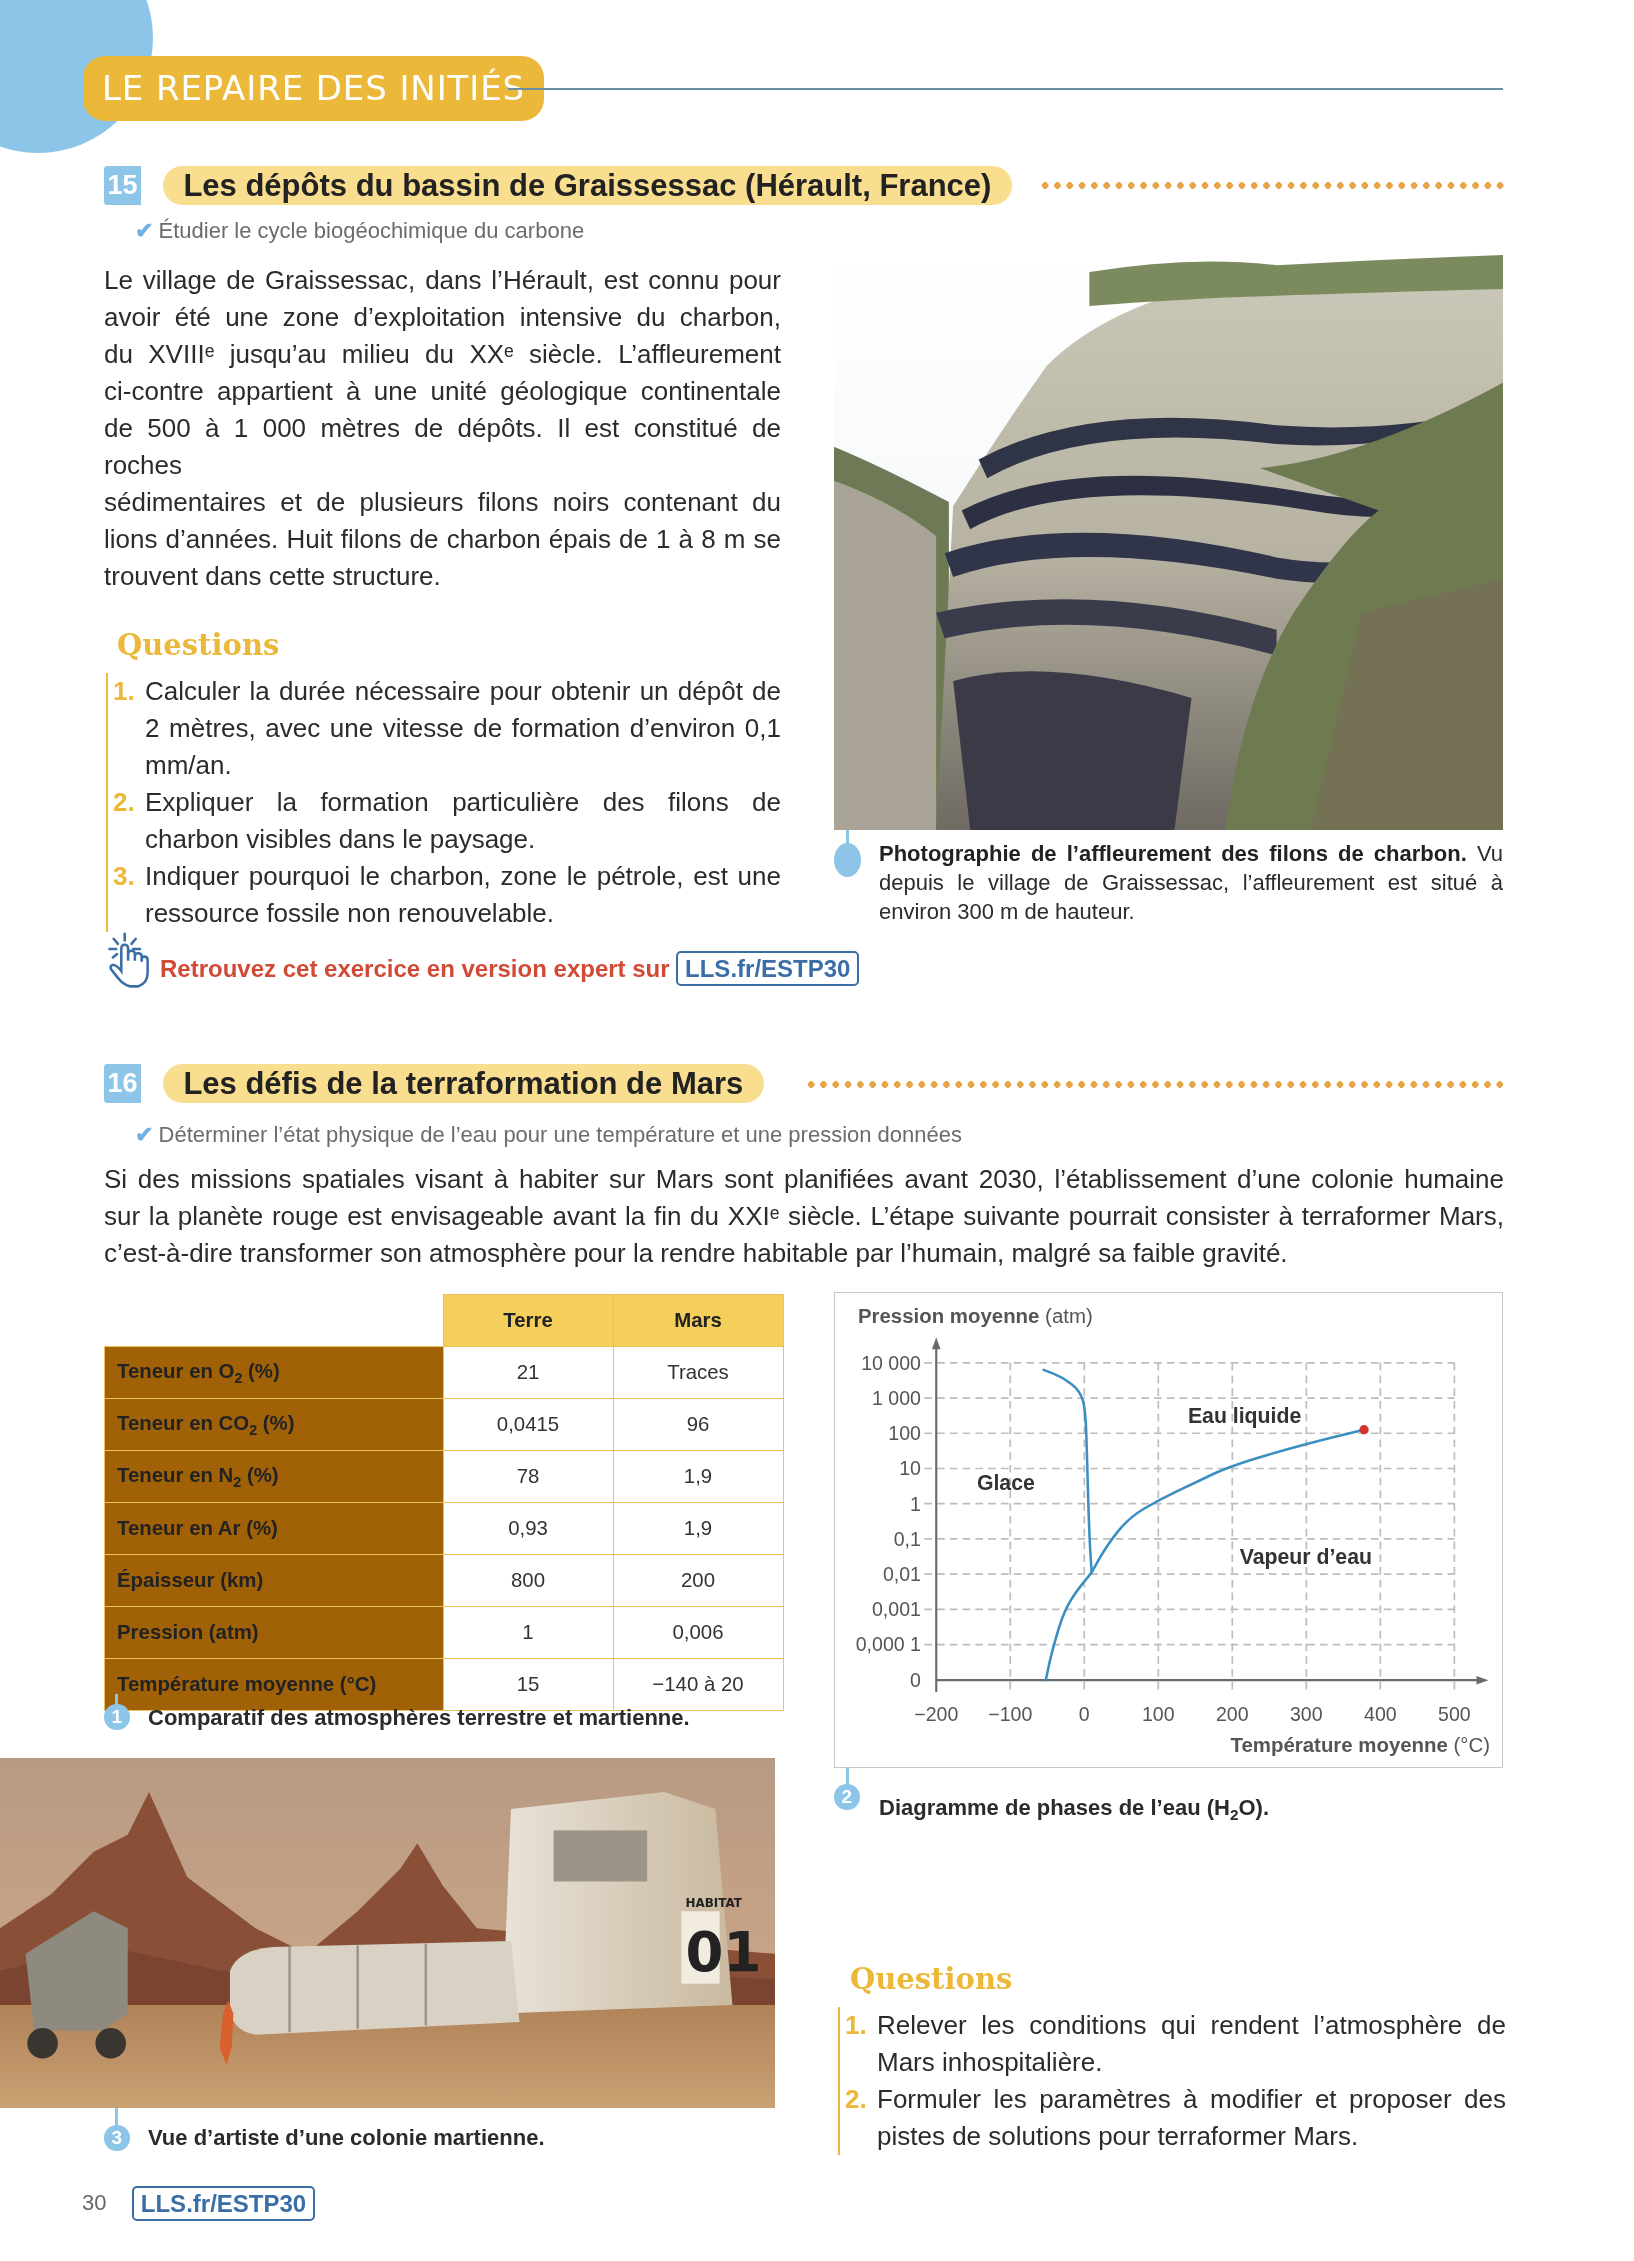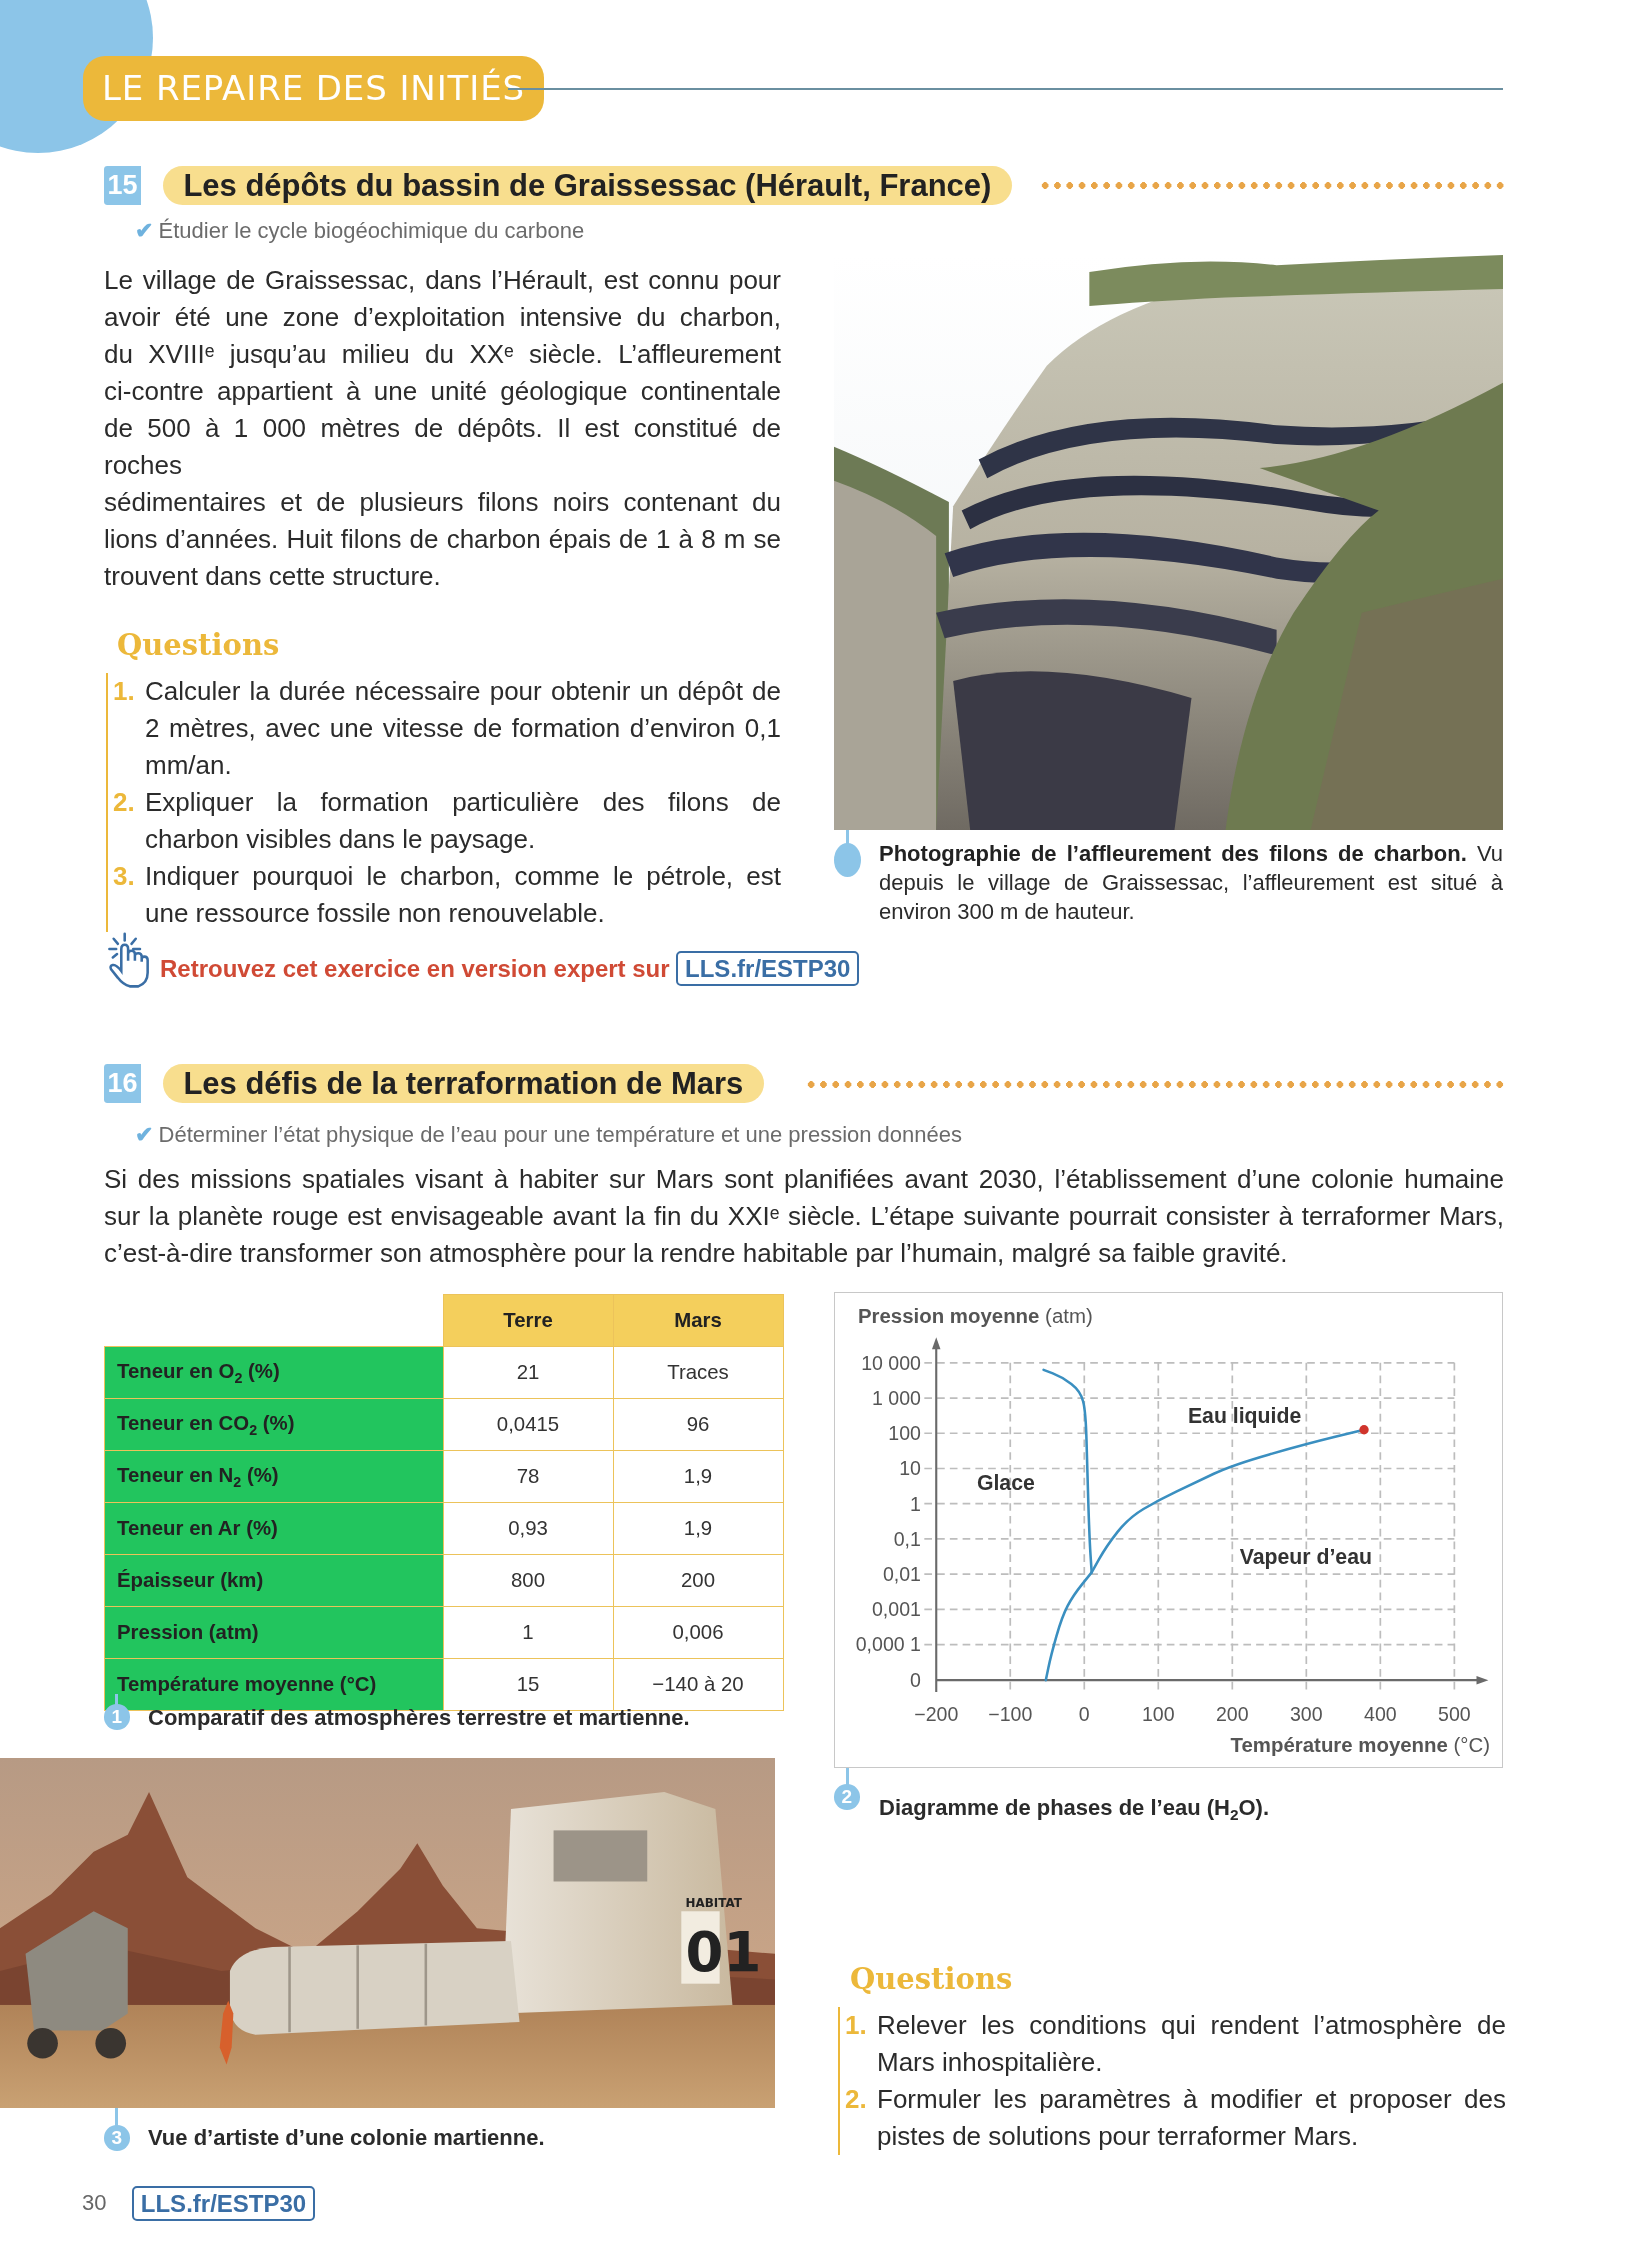--- a/index.html
+++ b/index.html
@@ -38,21 +38,21 @@
   .caption b { color:#222; }
 
   
   .photo-rock { left:834px; top:255px; width:669px; height:575px; overflow:hidden; background:#f4f6f8; }
 
   
   table.atm { position:absolute; left:104px; top:1294px; border-collapse:collapse; font-size:20.4px; }
   table.atm td, table.atm th { border:1.7px solid #ecc35a; height:49px; }
   table.atm th { background:#f4cf5c; font-weight:bold; width:167px; color:#222; }
   table.atm th.blank { background:transparent; border:none; width:336px; }
-  table.atm td.lab { background:#22c55e; font-weight:bold; width:315px; padding-left:12px; text-align:left; color:#222; }
+  table.atm td.lab { background:#a16207; font-weight:bold; width:315px; padding-left:12px; text-align:left; color:#222; }
   table.atm td.val { text-align:center; background:#fff; color:#333; }
   sub { font-size:0.7em; vertical-align:-0.35em; }
 
   
   .chart-frame { left:834px; top:1292px; width:667px; height:474px; border:1.7px solid #c8c8c8; background:#fff; }
   .chart-svg { position:absolute; left:0; top:0; }
   .ax-title { font-size:24px; fill:#555; }
   .tick { font-size:23px; fill:#555; }
   .region { font-size:25px; fill:#333; font-weight:bold; }
 
@@ -84,21 +84,21 @@
     <div style="text-align: justify; text-align-last: justify;">de 500 à 1 000 mètres de dépôts. Il est constitué de roches</div>
     <div style="text-align: justify; text-align-last: justify;">sédimentaires et de plusieurs filons noirs contenant du</div>
     <div style="text-align: justify; text-align-last: justify;">lions d’années. Huit filons de charbon épais de 1 à 8 m se</div>
     <div style="text-align: left; text-align-last: left;">trouvent dans cette structure.</div>
   </div>
 
 <div class="abs q-heading" style="left:117px;top:628px;">Questions</div>
 <ul class="abs q-list" id="q15" style="left:106px;top:673px;width:673px;">
     <li class="q-item"><span class="q-num">1.</span><span>Calculer la durée nécessaire pour obtenir un dépôt de 2 mètres, avec une vitesse de formation d’environ 0,1 mm/an.</span></li>
     <li class="q-item"><span class="q-num">2.</span><span>Expliquer la formation particulière des filons de charbon visibles dans le paysage.</span></li>
-    <li class="q-item"><span class="q-num">3.</span><span>Indiquer pourquoi le charbon, comme le pétrole, est une ressource fossile non renouvelable.</span></li>
+    <li class="q-item"><span class="q-num">3.</span><span>Indiquer pourquoi le charbon, zone le pétrole, est une ressource fossile non renouvelable.</span></li>
   </ul>
 
 <div class="abs" style="left:106px;top:930px;">
   <svg width="51" height="60" viewBox="0 0 60 70">
     <g stroke="#3a6ea5" stroke-width="3" fill="none" stroke-linecap="round">
       <line x1="22" y1="4" x2="22" y2="12"></line>
         <line x1="9" y1="10" x2="14" y2="16"></line>
         <line x1="35" y1="10" x2="30" y2="16"></line>
       <line x1="4" y1="22" x2="12" y2="22"></line>
         <line x1="32" y1="22" x2="40" y2="22"></line>

